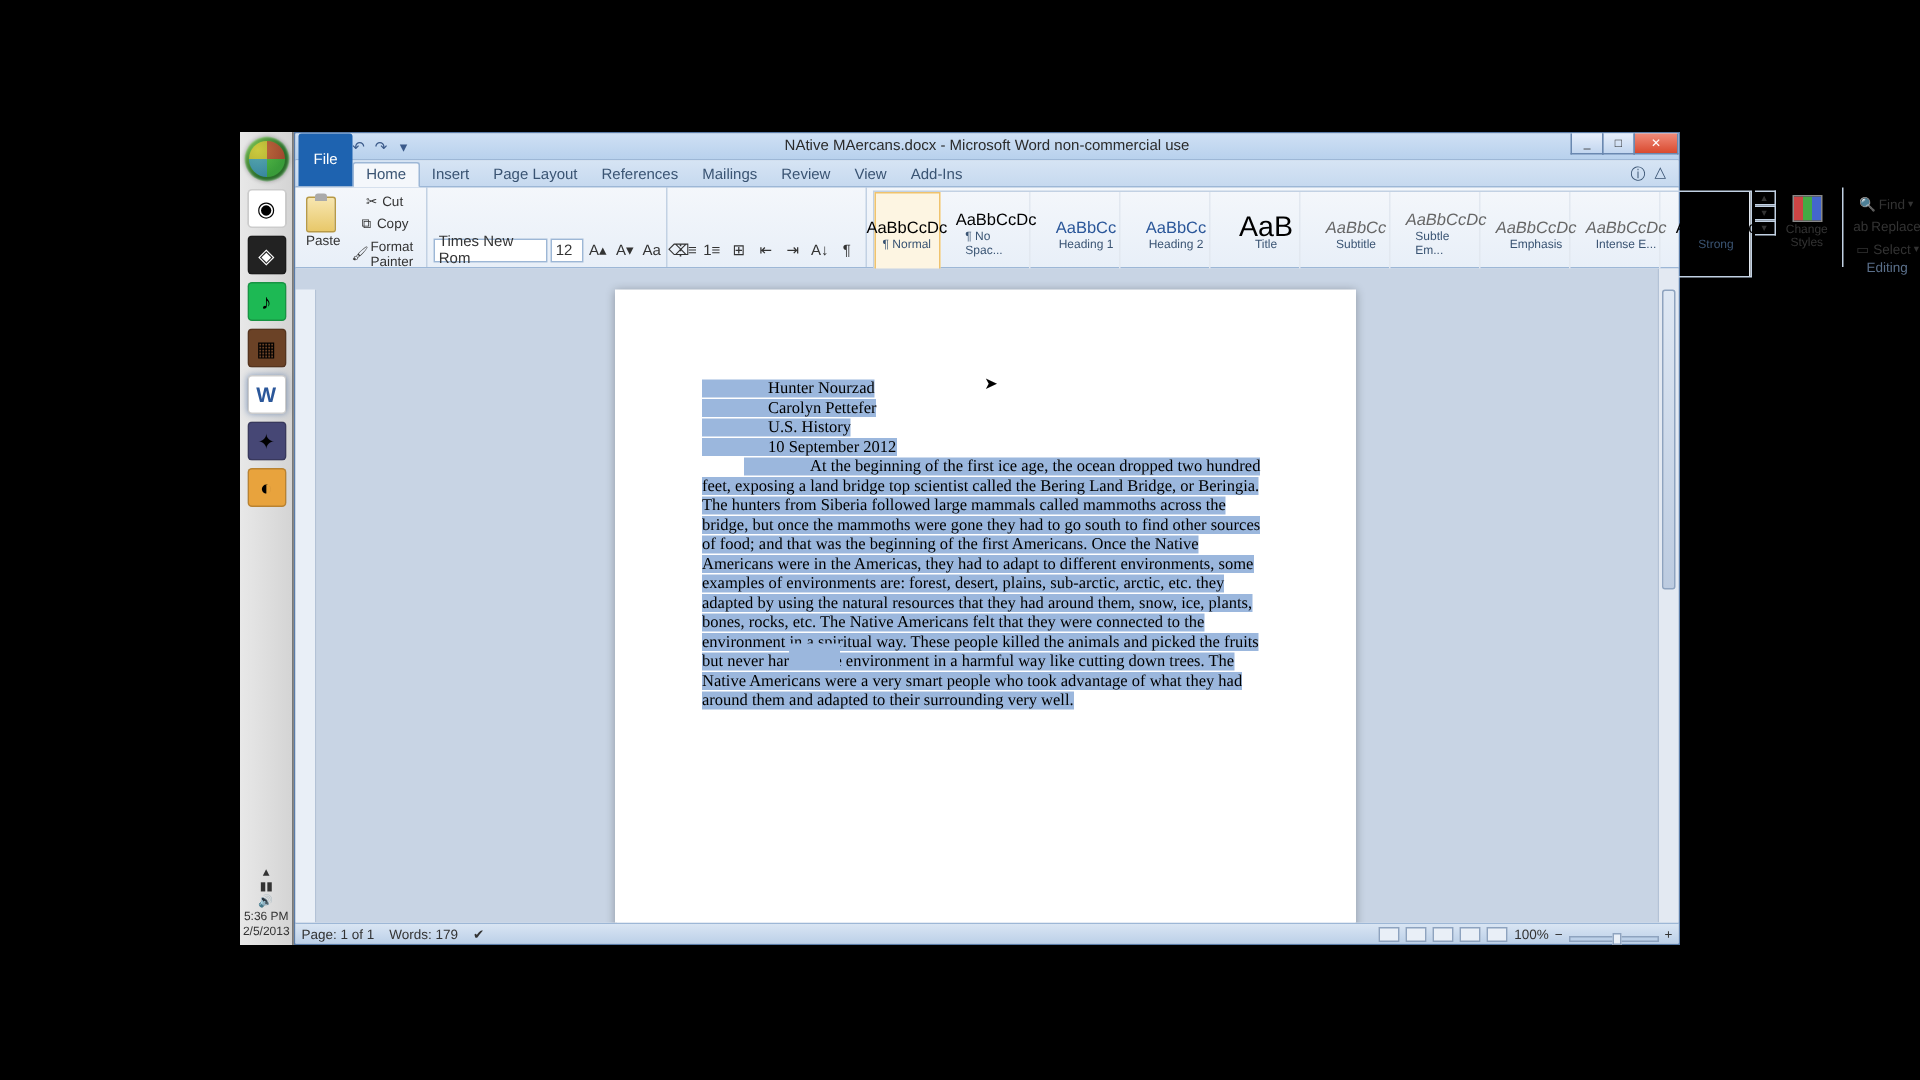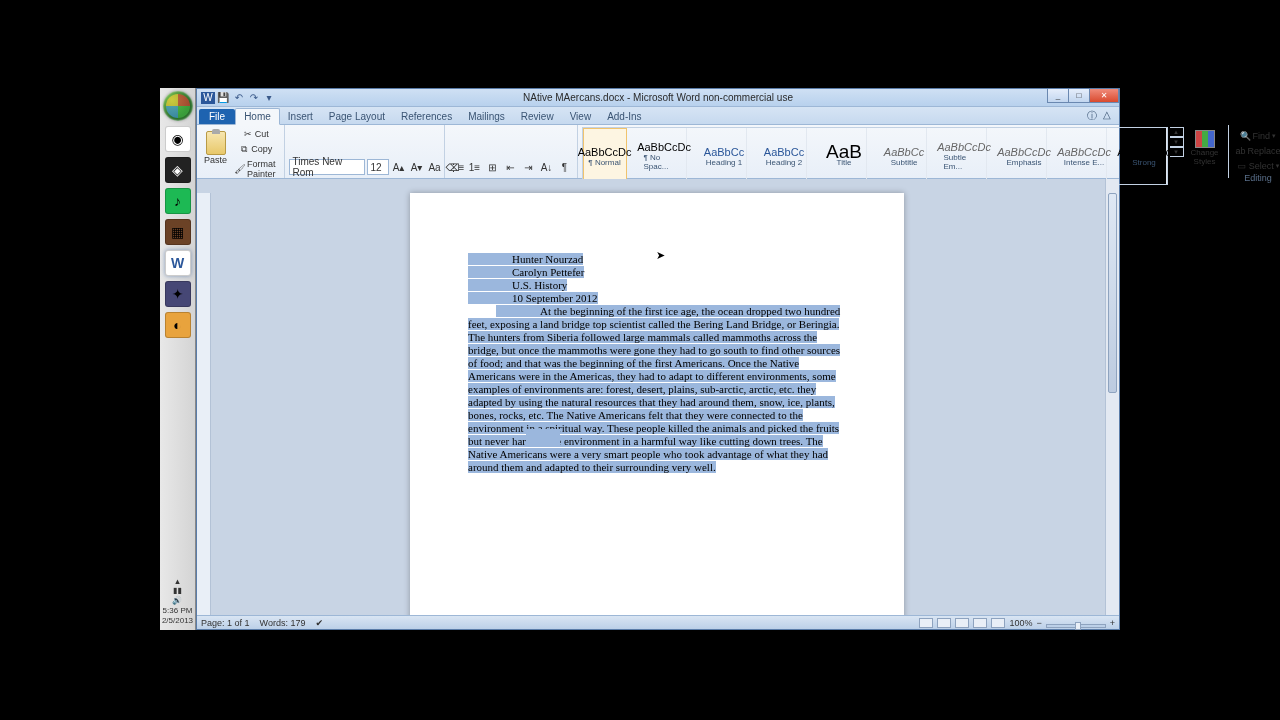--- a/index.html
+++ b/index.html
@@ -21,31 +21,31 @@
 .word-window { position: absolute; left: 196px; top: 88px; width: 924px; height: 542px; background: #fff; border: 1px solid #5a7ca8; display: flex; flex-direction: column; }
 .titlebar { height: 18px; background: linear-gradient(#cfe0f4, #b8d1ed); display: flex; align-items: center; font-size: 10px; color: #2a2a2a; border-bottom: 1px solid #9db7d6; position: relative; }
 .titlebar .qat { display:flex; align-items:center; gap:3px; padding: 0 4px; }
 .titlebar .qat-icon { width:12px; height:12px; display:flex; align-items:center; justify-content:center; font-size:10px; color:#3b5a8a; }
 .titlebar .doc-title { position:absolute; left:50%; transform:translateX(-50%); white-space:nowrap; }
 .titlebar .win-controls { position:absolute; right:0; top:0; display:flex; }
 .titlebar .win-btn { width:22px; height:14px; border: 1px solid #6a88b0; border-top:none; background: linear-gradient(#e6eefb,#c2d6ef); display:flex; align-items:center; justify-content:center; font-size:8px; margin-left:-1px; }
 .titlebar .win-btn.close { background: linear-gradient(#f08b7a,#d94a2f); color:#fff; width:30px; }
 
 .tabs-row { height: 18px; background: linear-gradient(#d6e4f4,#c6d9ef); display:flex; align-items:flex-end; font-size:10px; border-bottom: 1px solid #9db7d6; padding-left: 0; position:relative; }
-.tabs-row .file-tab { background: #1e63b0; color:#fff; padding: 2px 10px; border-radius: 2px 2px 0 0; margin-left: 2px; }
+.tabs-row .file-tab { background: #1e63b0; color:#fff; padding: 12px 10px; border-radius: 2px 2px 0 0; margin-left: 2px; }
 .tabs-row .tab { padding: 2px 8px; color:#3a5473; }
 .tabs-row .tab.active { background: #f4f7fb; border: 1px solid #9db7d6; border-bottom: 1px solid #f4f7fb; border-radius: 2px 2px 0 0; margin-bottom:-1px; }
 .tabs-row .help-btn { position:absolute; right: 20px; top:2px; width:12px; height:12px; font-size:10px; color:#3a5473; }
 .tabs-row .min-ribbon { position:absolute; right: 4px; top:2px; width:12px; height:12px; font-size:10px; color:#3a5473; }
 
 .ribbon { height: 54px; background: linear-gradient(#f4f7fb,#e8eff8); border-bottom: 1px solid #9db7d6; display:flex; font-size:9px; color:#333; }
 .ribbon .group { border-right: 1px solid #c2d1e3; padding: 2px 4px 0 4px; display:flex; flex-direction:column; justify-content:space-between; }
 .ribbon .group-title { text-align:center; font-size:9px; color:#5a6f8a; padding-bottom:1px; }
 .ribbon .group-body { flex:1; display:flex; align-items:flex-start; gap:2px; }
-.rib-btn { border: 1px solid transparent; padding:1px 2px; display:flex; align-items:center; justify-content:center; border-radius:2px; cursor:default; }
+.rib-btn { border: 1px solid transparent; padding:1px 2px; display:flex; justify-content:center; border-radius:2px; cursor:default; }
 .paste-big { width:30px; height:42px; flex-direction:column; font-size:9px; }
 .paste-big .clip { width:20px; height:24px; background: linear-gradient(#f7e6b0,#e8c86a); border:1px solid #b89a46; border-radius:2px; position:relative; }
 .paste-big .clip::before { content:""; position:absolute; top:-3px; left:5px; width:8px; height:5px; background:#aaa; border-radius:2px 2px 0 0; }
 .clip-col { display:flex; flex-direction:column; gap:1px; font-size:9px; }
 .clip-col .row { display:flex; align-items:center; gap:2px; }
 .mini-icon { width:10px; height:10px; display:inline-flex; align-items:center; justify-content:center; font-size:9px; }
 .font-box { border:1px solid #9db7d6; background:#fff; height:16px; font-size:10px; padding: 0 3px; display:flex; align-items:center; }
 .font-row { display:flex; gap:2px; align-items:flex-end;margin-top:32px; }
 .font-col { display:flex; flex-direction:column; gap:2px; }
 .btn-sq { width:16px; height:16px; border:1px solid transparent; display:inline-flex; align-items:center; justify-content:center; font-size:10px; }

